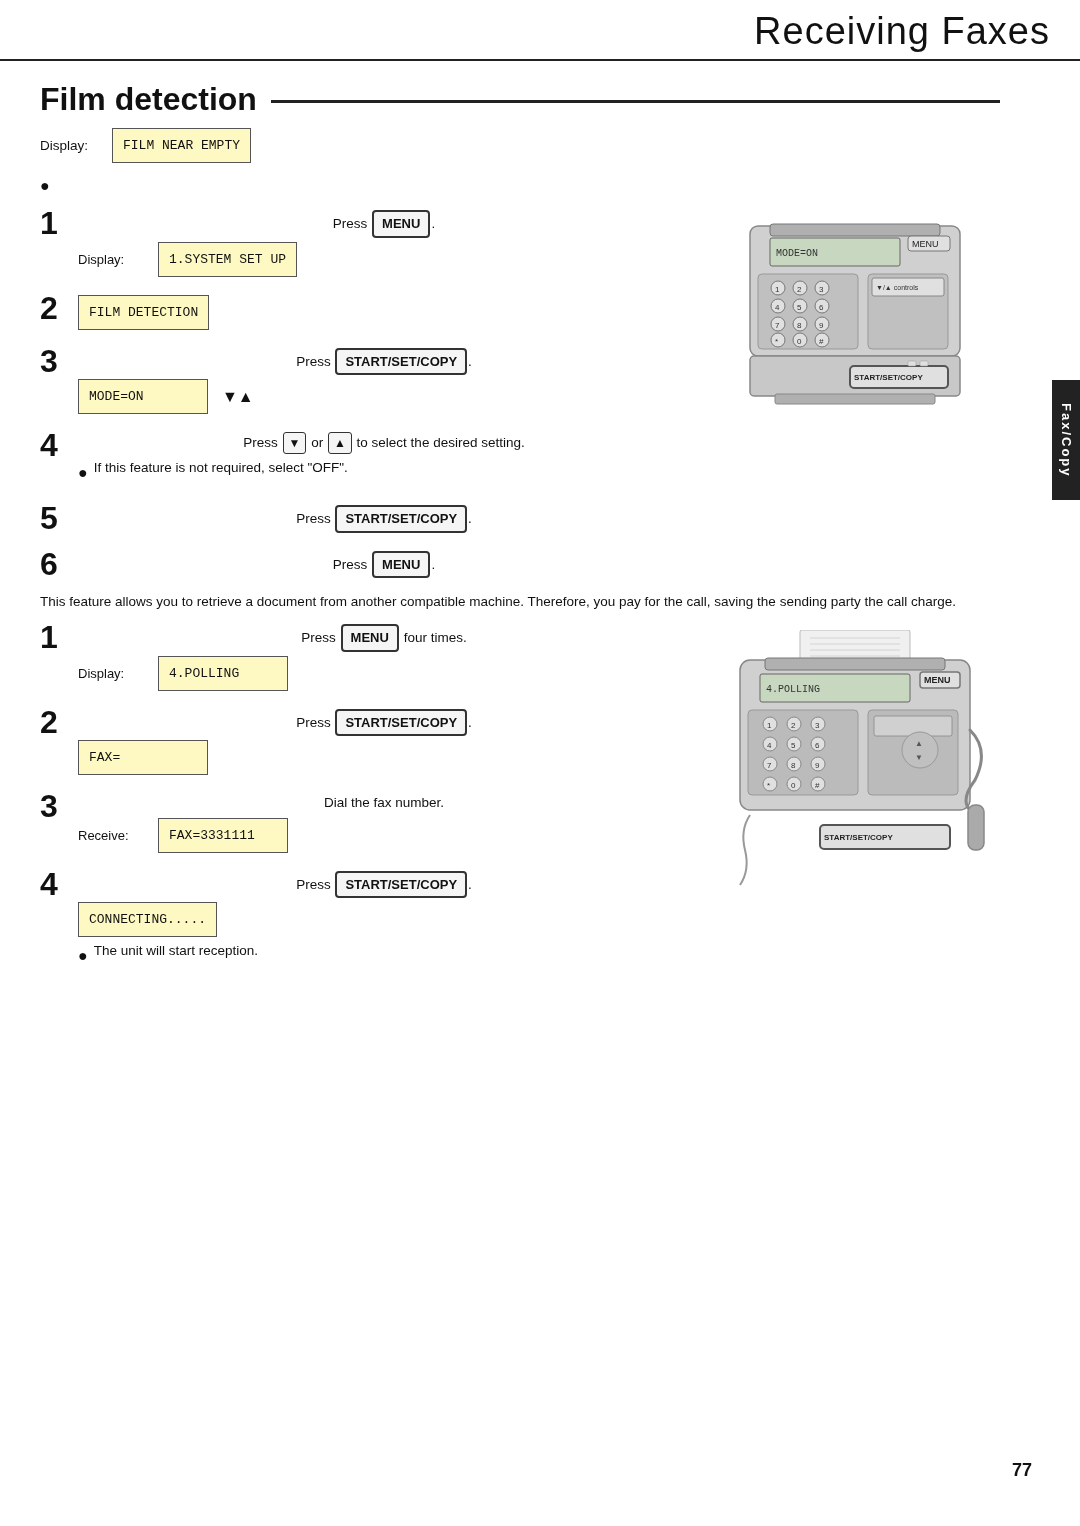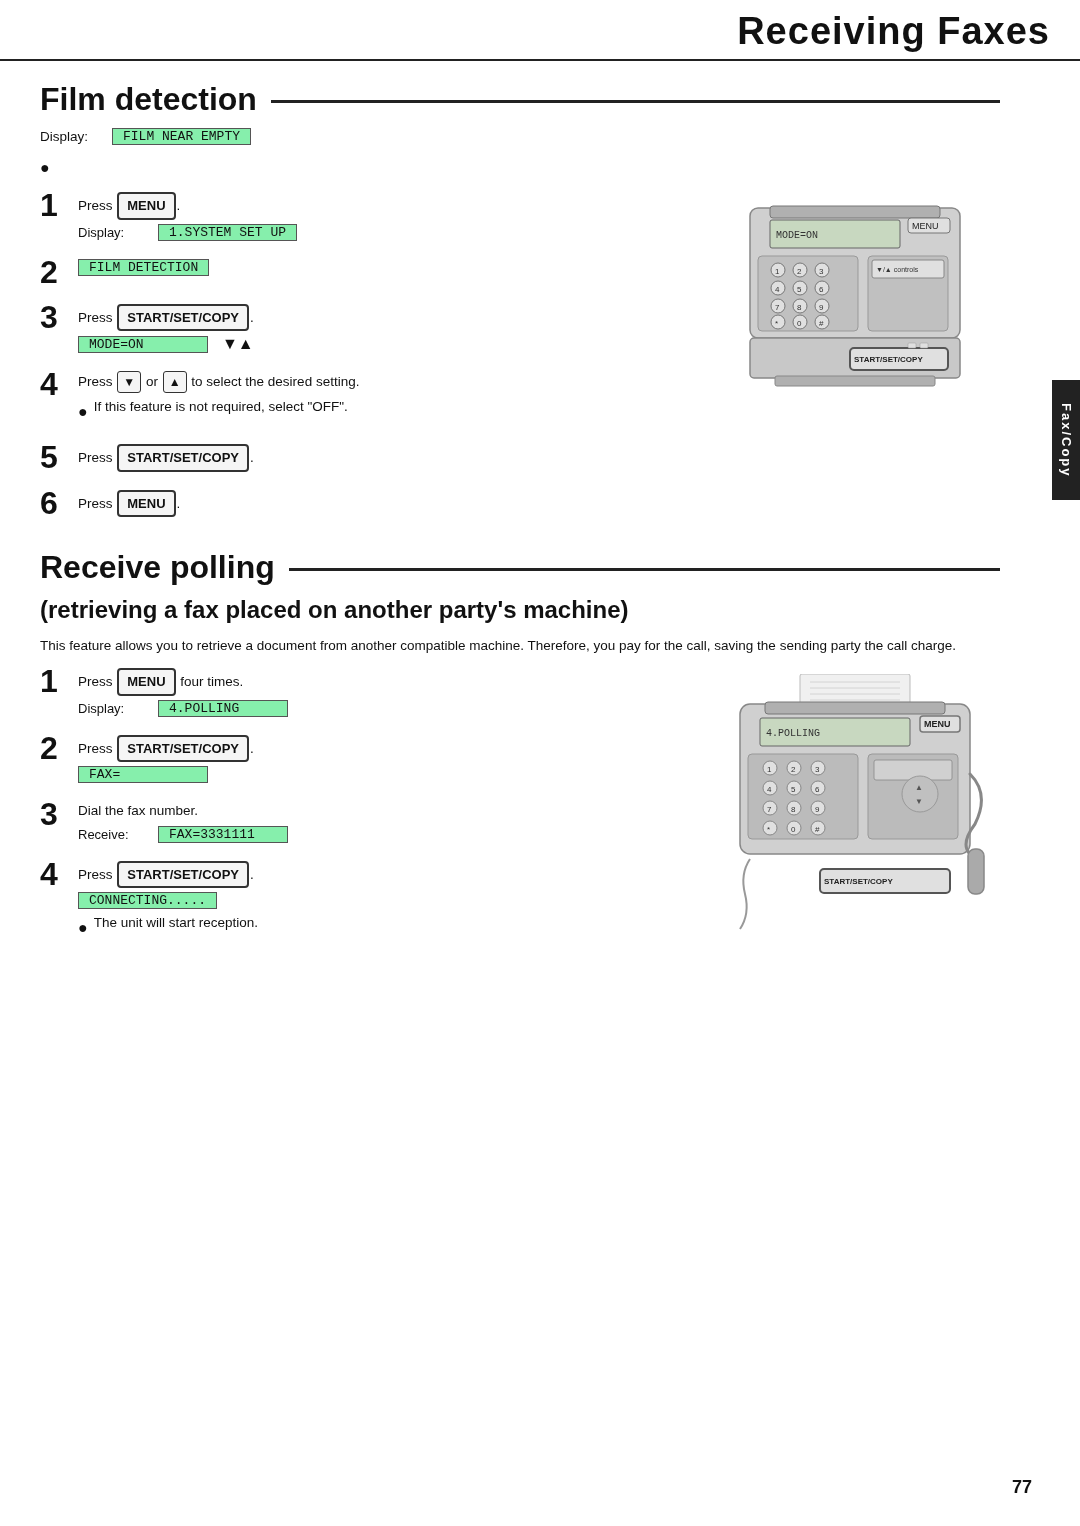--- a/index.html
+++ b/index.html
@@ -17,21 +17,21 @@
     
     .header {
       display: flex;
       justify-content: flex-end;
       align-items: center;
       padding: 10px 30px 6px 30px;
       border-bottom: 2px solid #222;
     }
     .header-title {
       font-size: 38px;
-      font-weight: bold;
+      font-weight: normal;
       letter-spacing: 1px;
       color: #111;
     }
 
     
     .side-tab {
       position: absolute;
       right: 0;
       top: 380px;
       width: 28px;
@@ -43,21 +43,21 @@
       writing-mode: vertical-rl;
       color: #fff;
       font-size: 13px;
       font-weight: bold;
       letter-spacing: 2px;
     }
 
     
     .page-number {
       position: absolute;
-      bottom: 28px;
+      bottom: 45px;
       right: 48px;
       font-size: 18px;
       font-weight: bold;
     }
 
     
     .main-content {
       padding: 14px 50px 40px 40px;
       max-width: 1050px;
     }
@@ -102,24 +102,24 @@
       align-items: center;
       margin-bottom: 8px;
     }
     .display-label {
       font-size: 13.5px;
       margin-right: 12px;
       min-width: 60px;
     }
     .display-box {
       border: 1.5px solid #555;
-      padding: 0 10px;
+      padding: 9px 10px;
       font-family: 'Courier New', monospace;
       font-size: 13px;
-      background: #86efac;
+      background: #fef9c3;
       min-width: 130px;
     }
 
     
     .bullet-item {
       display: flex;
       align-items: flex-start;
       margin-bottom: 6px;
       font-size: 13.5px;
       line-height: 1.5;
@@ -165,20 +165,21 @@
       flex-shrink: 0;
     }
     .step-content {
       flex: 1;
       padding-top: 4px;
     }
     .step-text {
       font-size: 13.5px;
       margin-bottom: 4px;
       line-height: 1.5;
+      text-align: center;
     }
     .step-display-row {
       display: flex;
       align-items: center;
       margin-bottom: 4px;
     }
     .step-display-label {
       font-size: 13px;
       margin-right: 10px;
       min-width: 70px;
@@ -398,27 +399,20 @@
         <text x="134" y="164" font-family="Arial" font-size="8" font-weight="bold" fill="#222">START/SET/COPY</text>
 
         <rect x="55" y="178" width="160" height="10" rx="2" fill="#b0b0b0" stroke="#888" stroke-width="1"></rect>
 
         <rect x="188" y="145" width="8" height="5" rx="1" fill="#e0e0e0" stroke="#999" stroke-width="0.5"></rect>
         <rect x="200" y="145" width="8" height="5" rx="1" fill="#e0e0e0" stroke="#999" stroke-width="0.5"></rect>
       </svg>
     </div>
   </div>
 
-  <div class="section-divider">
-    <div class="section-heading">
-      <h2>Receive polling</h2>
-      <div class="heading-line"></div>
-    </div>
-    <div class="sub-heading">(retrieving a fax placed on another party's machine)</div>
-  </div>
 
   <p class="desc-text">This feature allows you to retrieve a document from another compatible machine. Therefore, you pay for the call, saving the sending party the call charge.</p>
 
   <div class="steps-section">
     <div class="steps-left">
 
       <div class="step-row">
         <div class="step-number">1</div>
         <div class="step-content">
           <div class="step-text">

